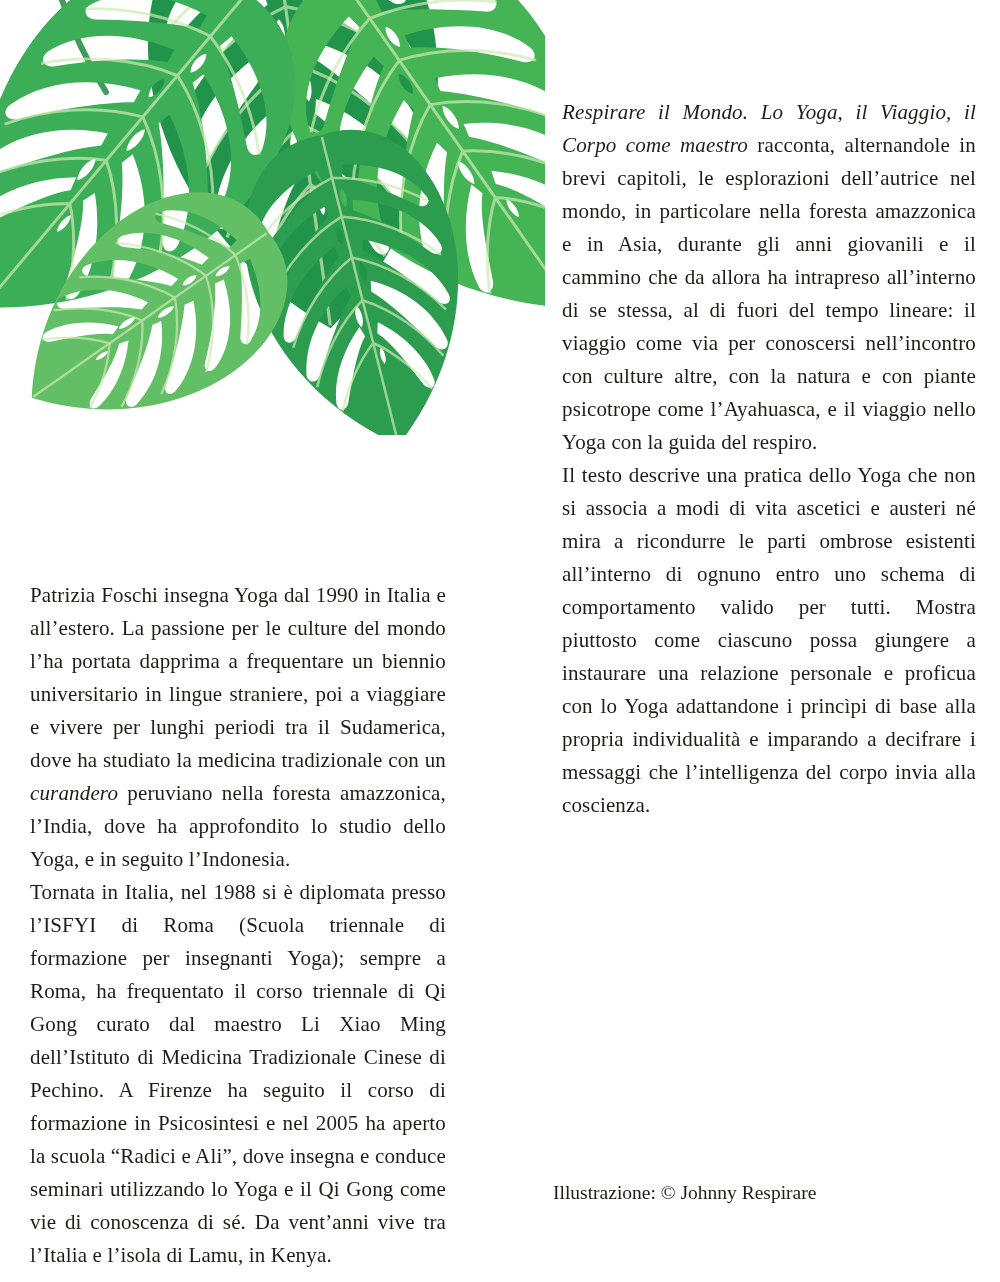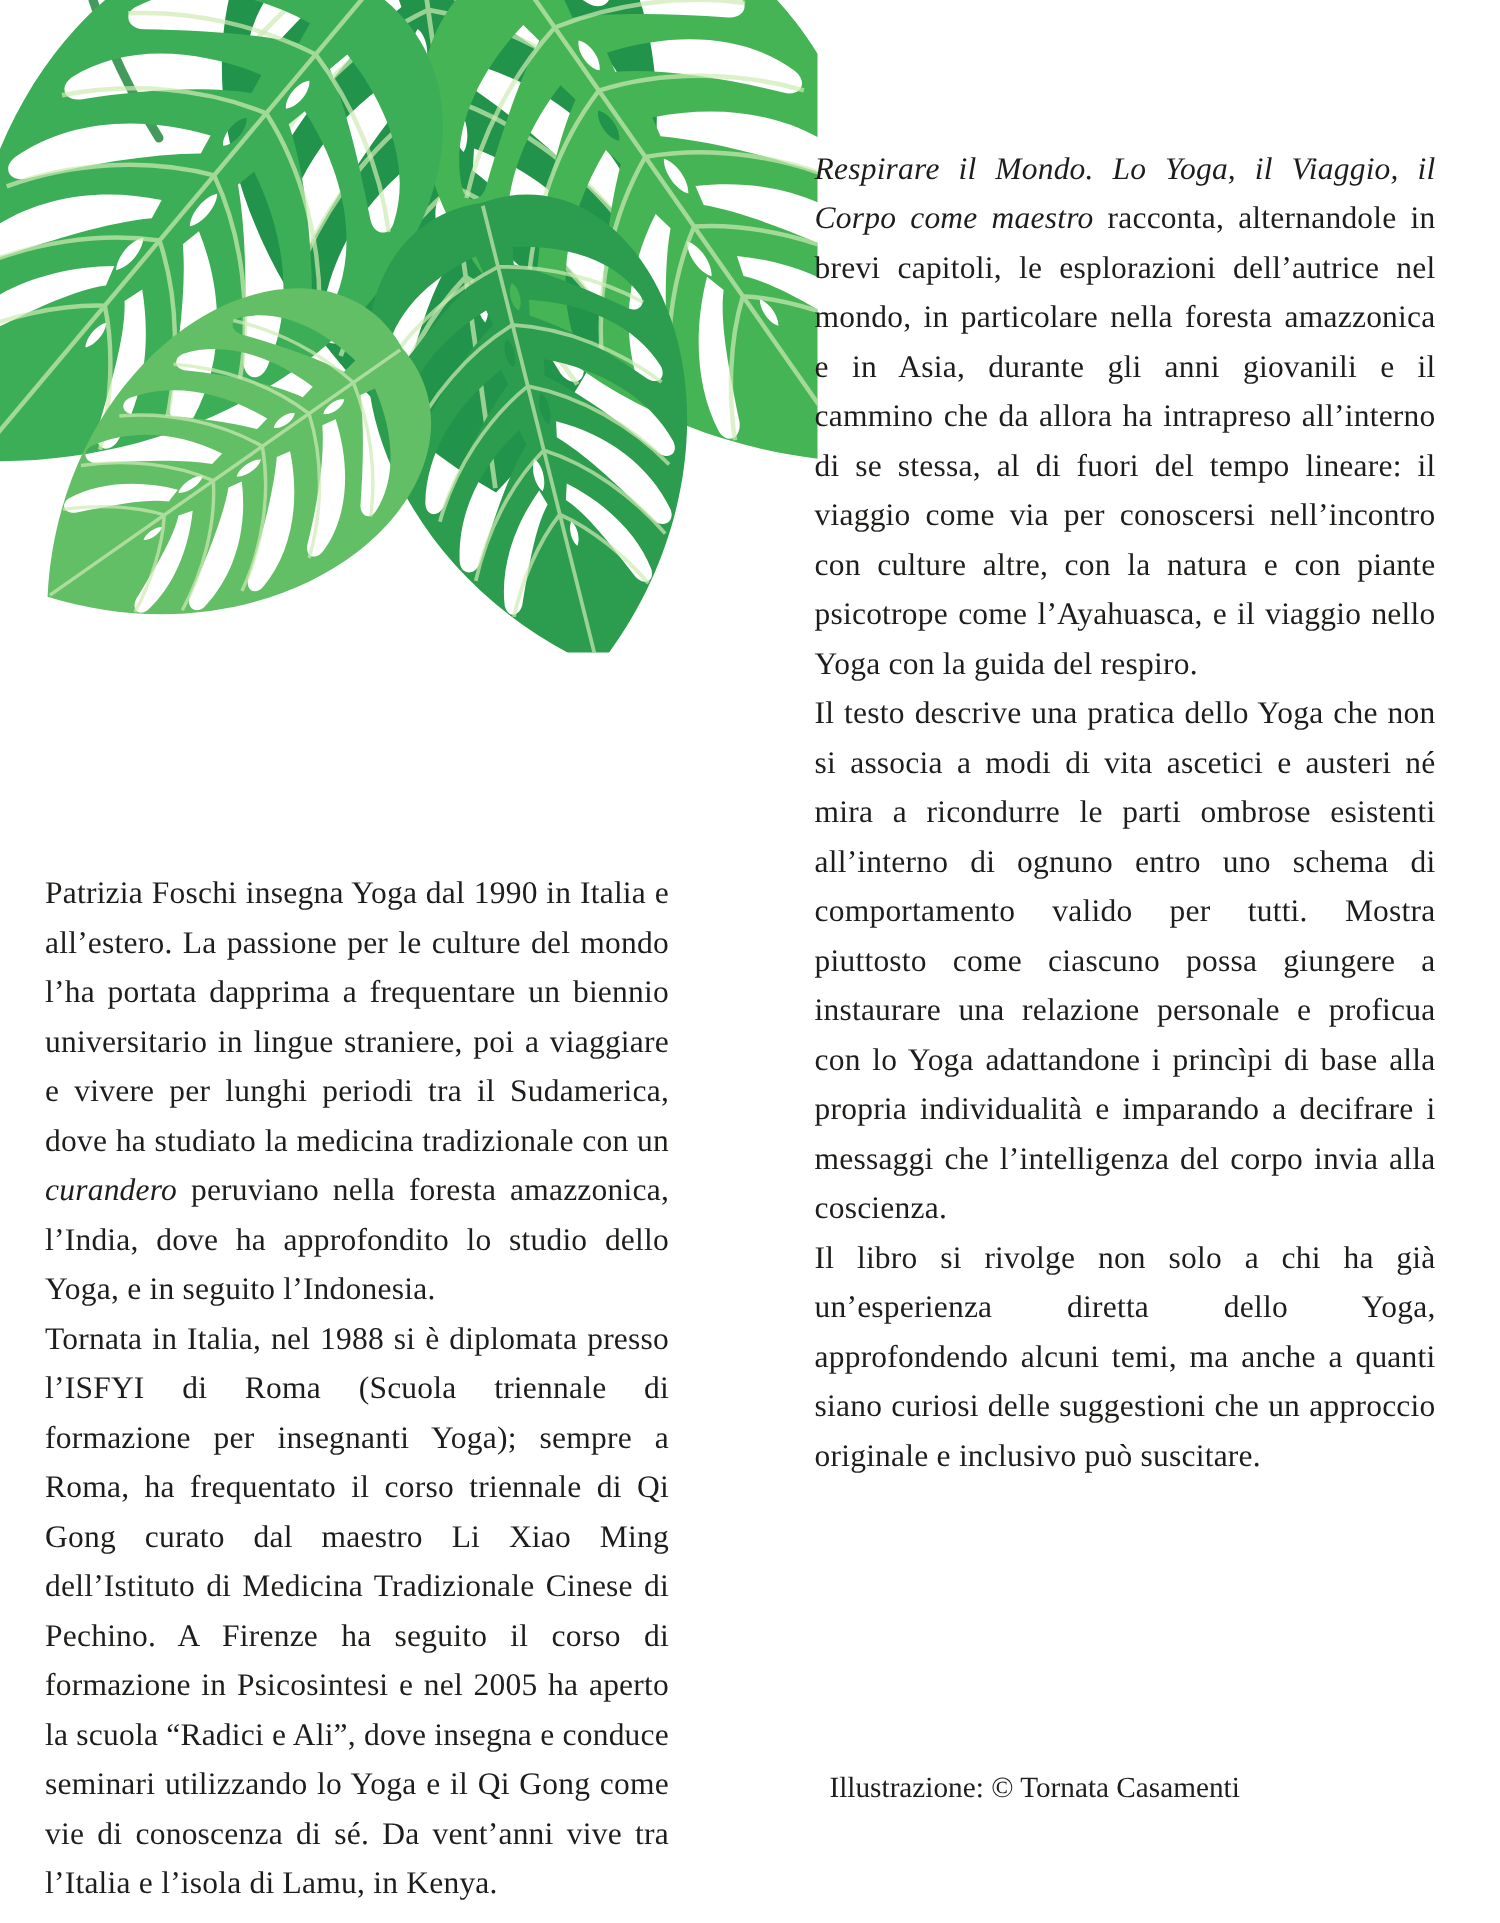--- a/index.html
+++ b/index.html
@@ -18,21 +18,21 @@
   .col{
     position:absolute;
     text-align:justify;
     font-size:21px;
     line-height:33px;
     letter-spacing:0.15px;
     hyphens:auto;
     -webkit-hyphens:auto;
   }
   #left-col{left:30px;top:579px;width:416px;}
-  #right-col{left:543px;top:96px;width:414px;}
+  #right-col{left:562px;top:96px;width:414px;}
   .para{margin:0;padding:0;}
   .credit{
     position:absolute;left:553px;top:1180px;
     font-size:19.5px;line-height:26px;
     text-align:left;
   }
   b{font-weight:normal;}
   i{font-style:italic;}
 </style>
 </head>
@@ -103,16 +103,15 @@
 </div>
 
 <div id="left-col" class="col">
     <p class="para"><b>Patrizia Foschi</b> insegna Yoga dal 1990 in Italia e all’estero. La passione per le culture del mondo l’ha portata dapprima a frequentare un biennio universitario in lingue straniere, poi a viaggiare e vivere per lunghi periodi tra il Sudamerica, dove ha studiato la medicina tradizionale con un <i>curandero</i> peruviano nella foresta amazzonica, l’India, dove ha approfondito lo studio dello Yoga, e in seguito l’Indonesia.</p>
     <p class="para">Tornata in Italia, nel 1988 si è diplomata presso l’ISFYI di Roma (Scuola triennale di formazione per insegnanti Yoga); sempre a Roma, ha frequentato il corso triennale di Qi Gong curato dal maestro Li Xiao Ming dell’Istituto di Medicina Tradizionale Cinese di Pechino. A Firenze ha seguito il corso di formazione in Psicosintesi e nel 2005 ha aperto la scuola “Radici e Ali”, dove insegna e conduce seminari utilizzando lo Yoga e il Qi Gong come vie di conoscenza di sé. Da vent’anni vive tra l’Italia e l’isola di Lamu, in Kenya.</p>
   </div>
 
 <div id="right-col" class="col">
     <p class="para"><i>Respirare il Mondo. Lo Yoga, il Viaggio, il Corpo come maestro</i> racconta, alternandole in brevi capitoli, le esplorazioni dell’autrice nel mondo, in particolare nella foresta amazzonica e in Asia, durante gli anni giovanili e il cammino che da allora ha intrapreso all’interno di se stessa, al di fuori del tempo lineare: il viaggio come via per conoscersi nell’incontro con culture altre, con la natura e con piante psicotrope come l’Ayahuasca, e il viaggio nello Yoga con la guida del respiro.</p>
     <p class="para">Il testo descrive una pratica dello Yoga che non si associa a modi di vita ascetici e austeri né mira a ricondurre le parti ombrose esistenti all’interno di ognuno entro uno schema di comportamento valido per tutti. Mostra piuttosto come ciascuno possa giungere a instaurare una relazione personale e proficua con lo Yoga adattandone i princìpi di base alla propria individualità e imparando a decifrare i messaggi che l’intelligenza del corpo invia alla coscienza.</p>
-    <p class="para">Il libro si rivolge non solo a chi ha già un’esperienza diretta dello Yoga, approfondendo alcuni temi, ma anche a quanti siano curiosi delle suggestioni che un approccio originale e inclusivo può suscitare.</p>
   </div>
 
-<div class="credit">Illustrazione: © Tornata Casamenti</div>
+<div class="credit">Illustrazione: © Johnny Respirare</div>
 
 </body></html>

